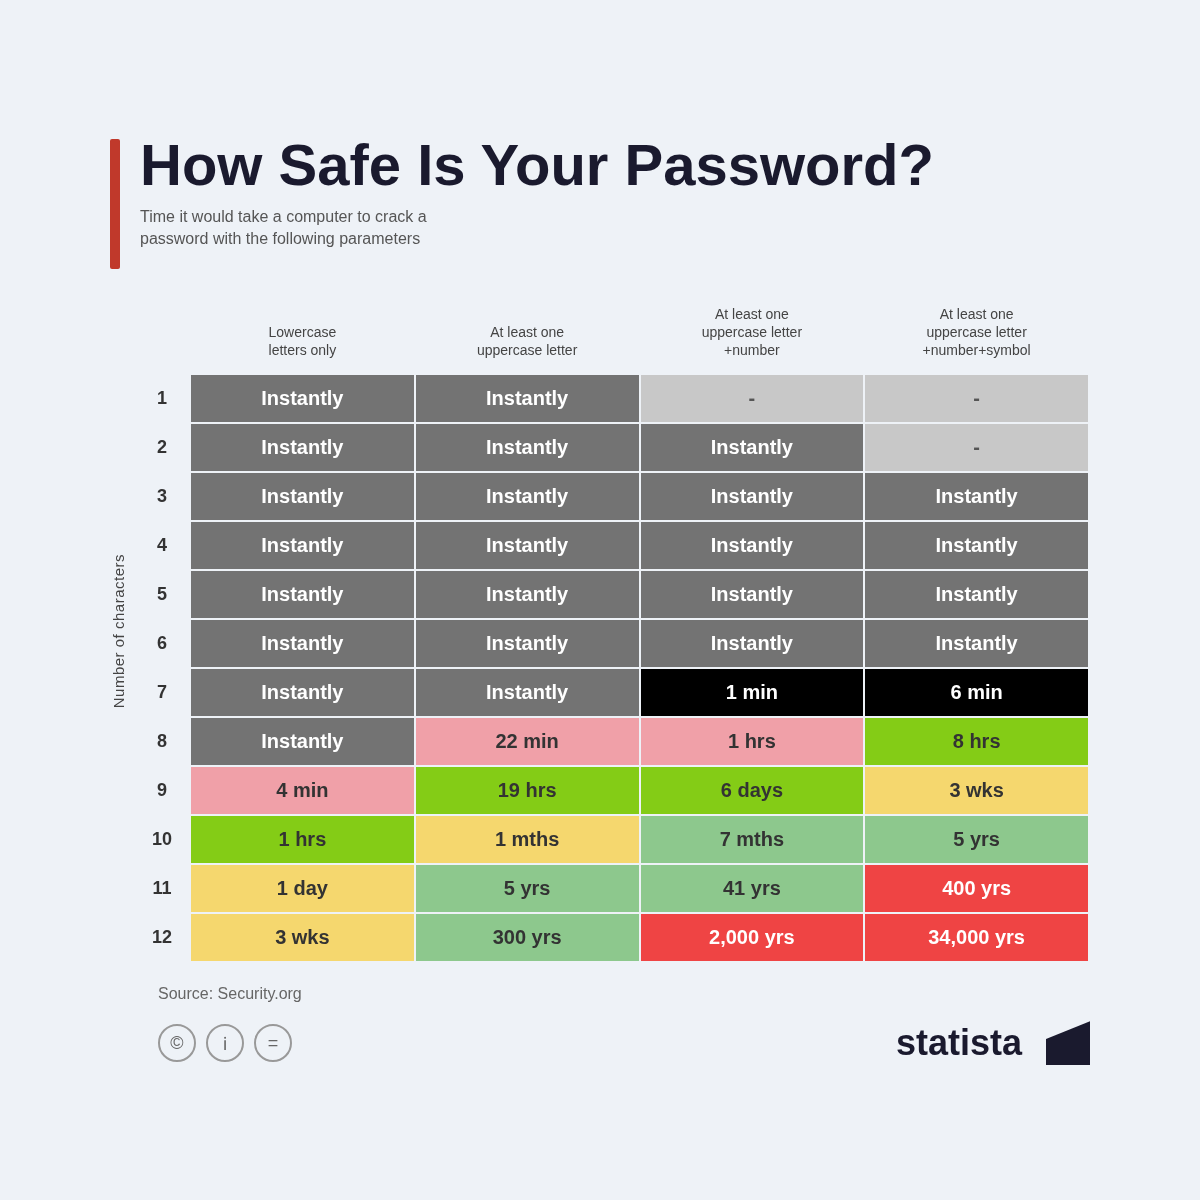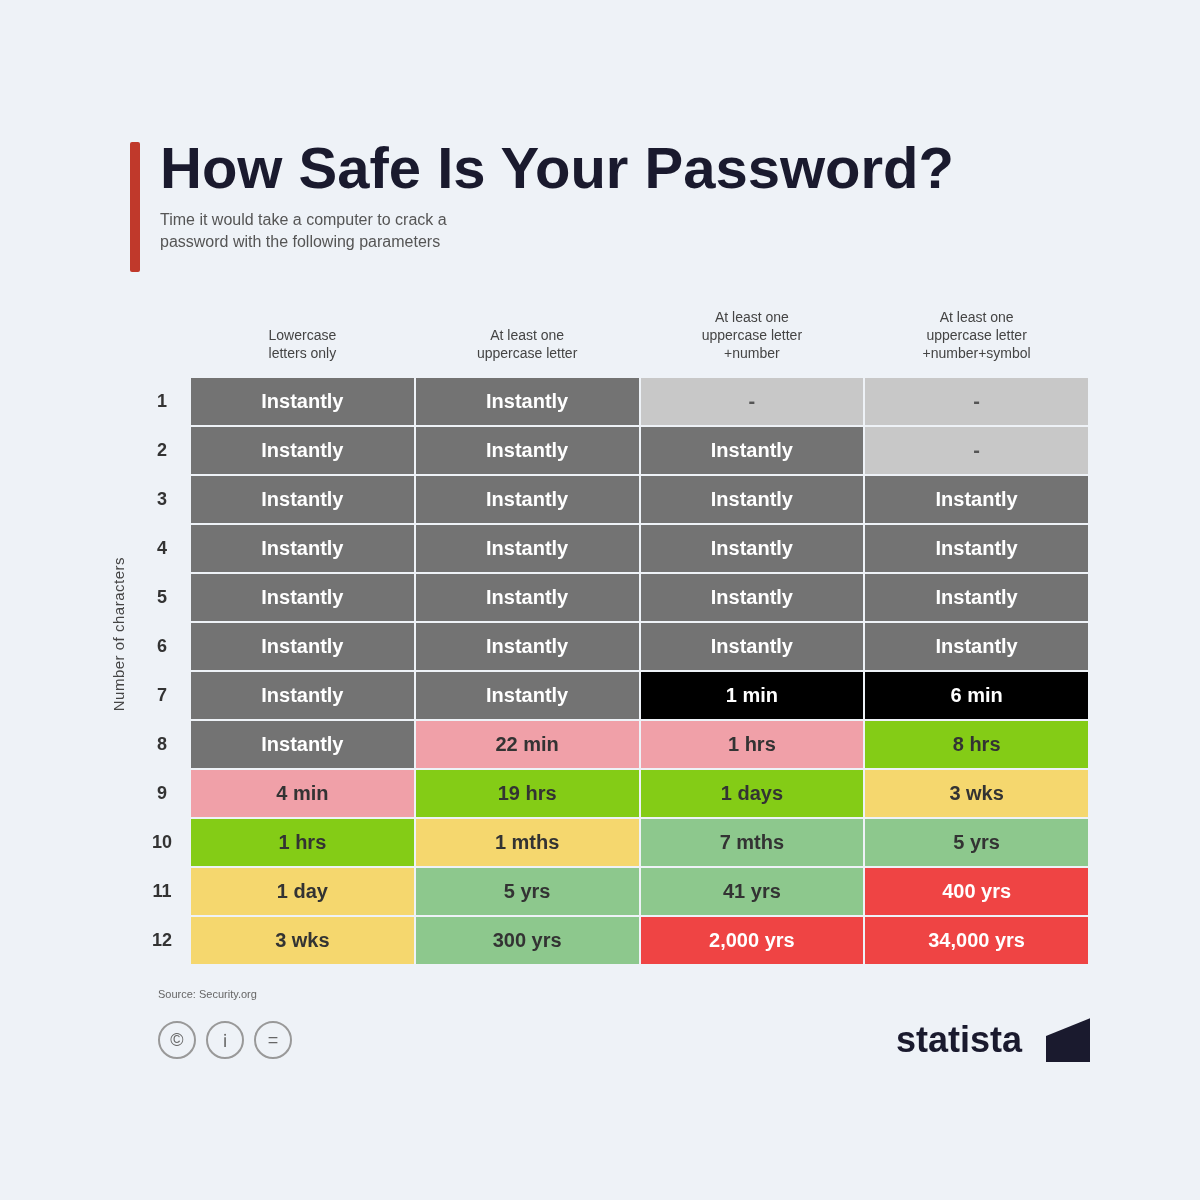--- a/index.html
+++ b/index.html
@@ -15,21 +15,20 @@
     .card {
       background: #eef2f7;
       width: 1100px;
       padding: 50px 60px;
     }
     .title-section {
       display: flex;
       align-items: flex-start;
       gap: 20px;
       margin-bottom: 16px;
-      margin-left: 20px;
     }
     .red-bar {
       width: 10px;
       min-height: 130px;
       background: #c0392b;
       border-radius: 2px;
       flex-shrink: 0;
       margin-top: 4px;
     }
     .title-text h1 {
@@ -95,21 +94,21 @@
     .c-red { background: #737373; color: #fff; }
     .c-pink { background: #000000; color: #fff; }
     .c-light-pink { background: #f0a0a8; color: #333; }
     .c-orange { background: #84cc16; color: #333; }
     .c-yellow { background: #f5d76e; color: #333; }
     .c-light-green { background: #8dc88d; color: #333; }
     .c-green { background: #ef4444; color: #fff; }
     .c-gray { background: #c8c8c8; color: #555; }
 
     .source-line {
-      font-size: 11px;
+      font-size: 16px;
       color: #666;
       margin-top: 22px;
       margin-left: 48px;
     }
     .footer {
       display: flex;
       align-items: center;
       justify-content: space-between;
       margin-top: 18px;
       margin-left: 48px;
@@ -226,21 +225,21 @@
             <td>8</td>
             <td class="c-red">Instantly</td>
             <td class="c-light-pink">22 min</td>
             <td class="c-light-pink">1 hrs</td>
             <td class="c-orange">8 hrs</td>
           </tr>
           <tr>
             <td>9</td>
             <td class="c-light-pink">4 min</td>
             <td class="c-orange">19 hrs</td>
-            <td class="c-orange">1 days</td>
+            <td class="c-orange">6 days</td>
             <td class="c-yellow">3 wks</td>
           </tr>
           <tr>
             <td>10</td>
             <td class="c-orange">1 hrs</td>
             <td class="c-yellow">1 mths</td>
             <td class="c-light-green">7 mths</td>
             <td class="c-light-green">5 yrs</td>
           </tr>
           <tr>

